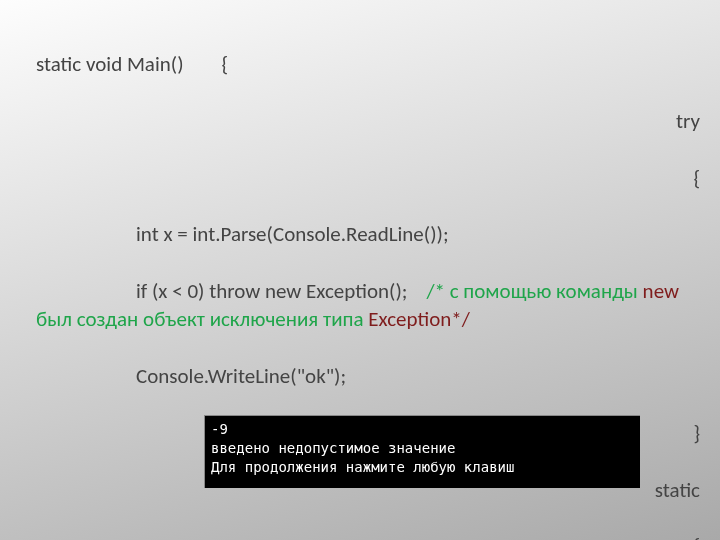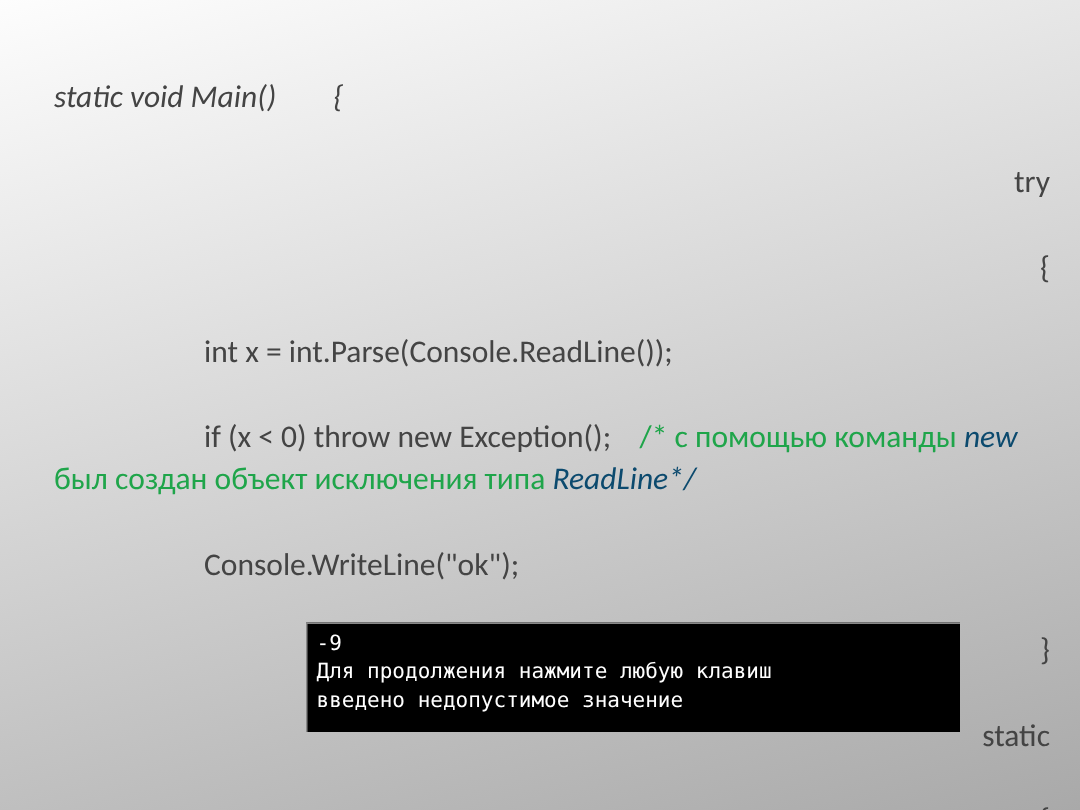--- a/index.html
+++ b/index.html
@@ -22,61 +22,60 @@
     right: 20px;
     font-size: 21px;
     line-height: 1.35;
     white-space: pre-wrap;
     word-wrap: break-word;
   }
   .comment {
     color: #1fa54a;
   }
   .comment-italic {
-    color: #0c4a6e;
-    font-style: italic;
+    color: #7f1d1d;
     text-align: right;
   }
   .console {
     position: absolute;
     left: 204px;
     top: 415px;
     width: 436px;
     height: 73px;
     background: #000;
     border-top: 1px solid #888;
     border-left: 1px solid #888;
     box-sizing: border-box;
     font-family: "Lucida Console", Consolas, monospace;
     font-size: 14px;
     color: #fff;
     padding: 4px 6px 0 6px;
     line-height: 1.35;
     overflow: hidden;
   }
-  .indent0 { padding-left: 0px; font-style: italic; }
+  .indent0 { padding-left: 0px; }
   .indent1 { padding-left: 68px; text-align: right; }
   .indent2 { padding-left: 100px; }
   .line { display: block; }
 </style>
 </head>
 <body>
 
 <div class="code-block">
 <span class="line indent0">static void Main()        {</span>
 <span class="line indent1">try</span>
 <span class="line indent1">{</span>
 <span class="line indent2">int x = int.Parse(Console.ReadLine());</span>
-<span class="line"><span class="indent2" style="display:inline-block">if (x &lt; 0) throw new Exception();    </span><span class="comment">/* </span><span class="comment">с помощью команды </span><span class="comment-italic">new</span><span class="comment"> был создан объект исключения типа </span><span class="comment-italic">ReadLine*/</span></span>
+<span class="line"><span class="indent2" style="display:inline-block">if (x &lt; 0) throw new Exception();    </span><span class="comment">/* </span><span class="comment">с помощью команды </span><span class="comment-italic">new</span><span class="comment"> был создан объект исключения типа </span><span class="comment-italic">Exception*/</span></span>
 <span class="line indent2">Console.WriteLine("ok");</span>
 <span class="line indent1"> }</span>
 <span class="line indent1">static</span>
 <span class="line indent1">{</span>
 
 
 
 </div>
 
 <div class="console">
 <div>-9</div>
+<div>введено недопустимое значение</div>
 <div>Для продолжения нажмите любую клавиш</div>
-<div>введено недопустимое значение</div>
 </div>
 
 </body></html>

